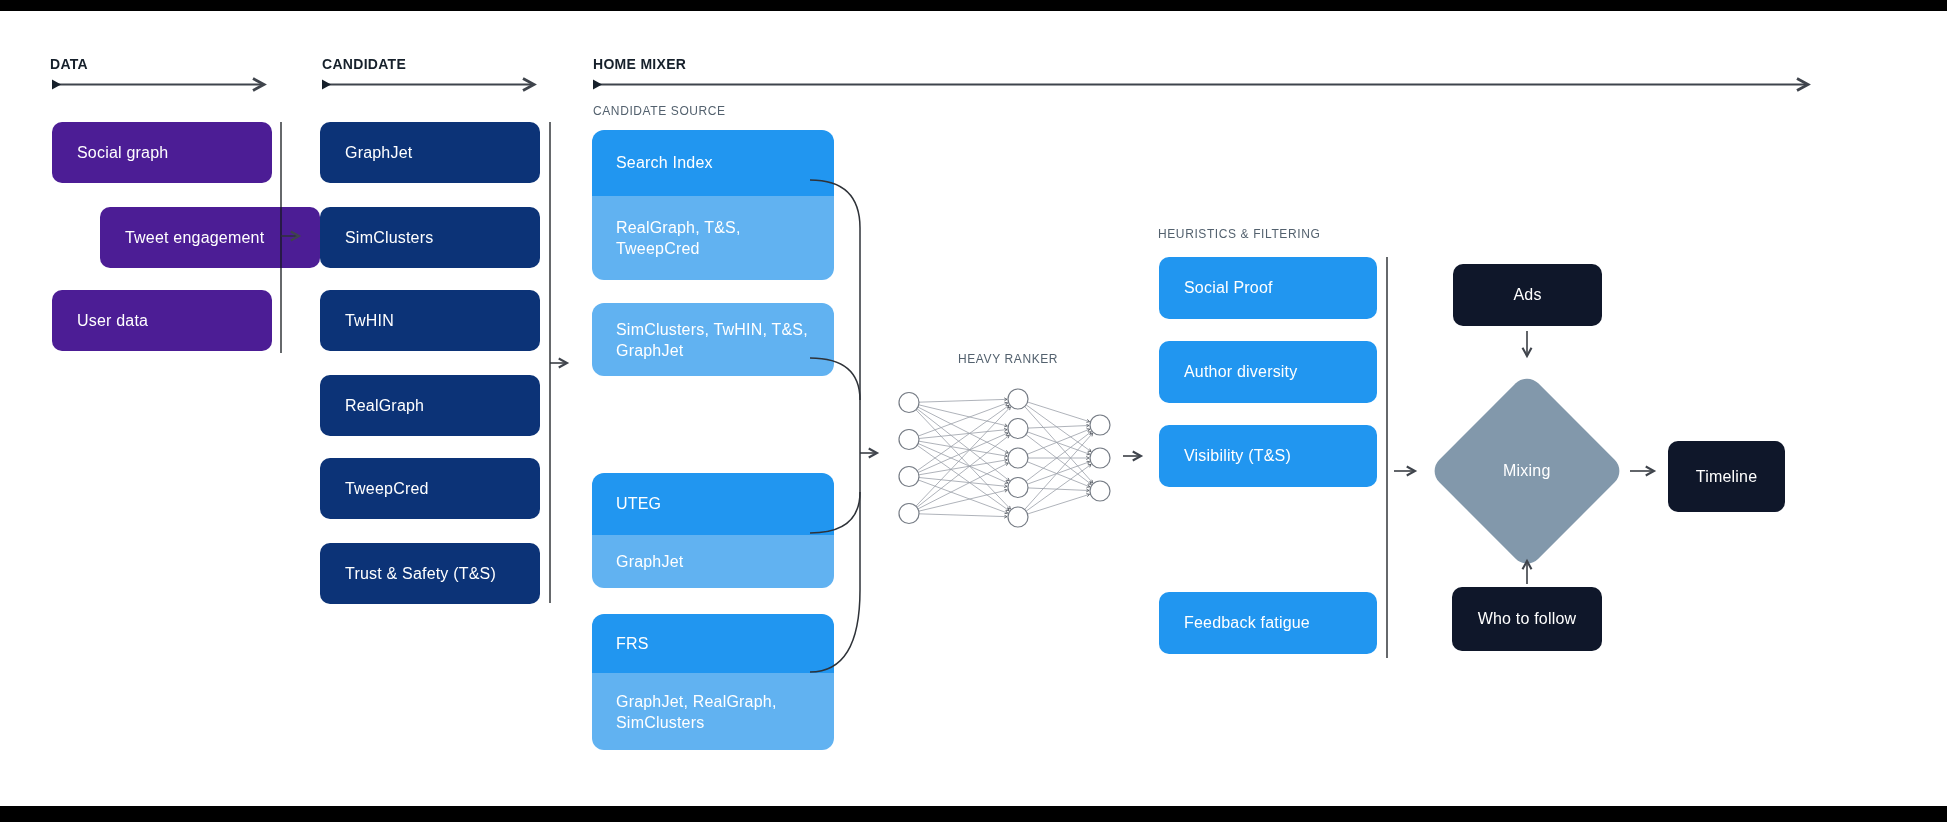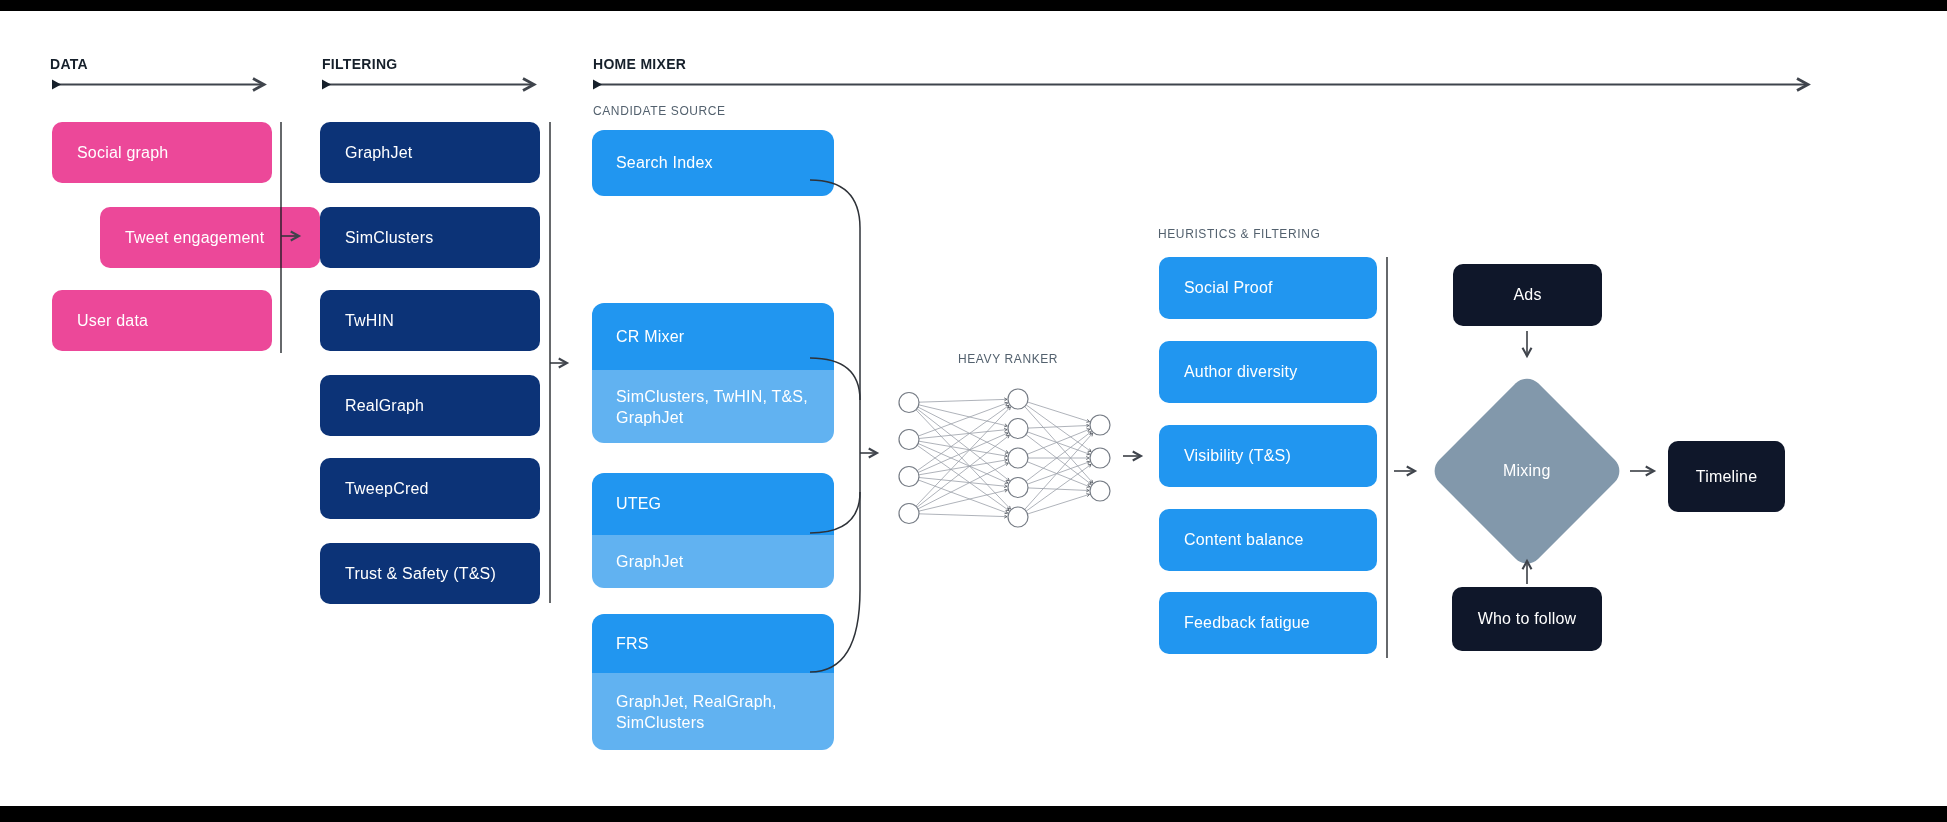--- a/index.html
+++ b/index.html
@@ -5,21 +5,21 @@
   html,body{margin:0;padding:0;background:#ffffff;}
   #stage{position:relative;width:1947px;height:822px;background:#ffffff;overflow:hidden;
          font-family:"Liberation Sans",sans-serif;}
   .bar{position:absolute;left:0;width:1947px;background:#000;}
   #bar-top{top:0;height:11px;}
   #bar-bottom{top:806px;height:16px;}
   .hdr{position:absolute;font-size:14px;font-weight:700;color:#16202B;letter-spacing:.3px;}
   .sublbl{position:absolute;font-size:12px;font-weight:500;color:#53616E;letter-spacing:.6px;}
   .box{position:absolute;border-radius:10px;color:#fff;font-size:16px;font-weight:500;
        display:flex;align-items:center;padding:0 20px 0 25px;box-sizing:border-box;letter-spacing:.2px;}
-  .data-box{width:220px;height:61px;background:#ec4899;}
+  .data-box{width:220px;height:61px;background:#4c1d95;}
   .feat-box{width:220px;height:61px;background:#0C3377;}
   .heur-box{width:218px;height:62px;background:#2196F0;}
   .cand{position:absolute;width:242px;border-radius:12px;overflow:hidden;}
   .cand .head{background:#2196F0;color:#fff;font-size:16px;font-weight:500;display:flex;
               align-items:center;padding:0 20px 0 24px;letter-spacing:.2px;}
   .cand .sub{background:#61B2F1;color:#fff;font-size:16px;font-weight:500;display:flex;
              align-items:center;padding:0 22px 0 24px;line-height:21px;letter-spacing:.2px;}
   .pill{position:absolute;background:#0f172a;border-radius:10px;color:#fff;font-size:16px;
         font-weight:500;display:flex;align-items:center;justify-content:center;letter-spacing:.2px;}
   #diamond{position:absolute;left:1457px;top:401px;width:140px;height:140px;background:#8298AB;
@@ -28,58 +28,57 @@
   svg#overlay{position:absolute;left:0;top:0;pointer-events:none;}
 </style>
 </head>
 <body>
 
 <div id="stage">
   <div id="bar-top" class="bar"></div>
   <div id="bar-bottom" class="bar"></div>
 
   <div class="hdr" style="left:50px;top:56px;">DATA</div>
-  <div class="hdr" style="left:322px;top:56px;">FILTERING</div>
+  <div class="hdr" style="left:322px;top:56px;">CANDIDATE</div>
   <div class="hdr" style="left:593px;top:56px;">HOME MIXER</div>
 
   <div class="sublbl" style="left:593px;top:104px;">CANDIDATE SOURCE</div>
   <div class="sublbl" style="left:958px;top:352px;">HEAVY RANKER</div>
   <div class="sublbl" style="left:1158px;top:227px;">HEURISTICS &amp; FILTERING</div>
 
   <div class="box data-box" style="left:52px;top:122px;">Social graph</div>
   <div class="box data-box" style="left:52px;top:207px;margin-left:48px;">Tweet engagement</div>
   <div class="box data-box" style="left:52px;top:290px;">User data</div>
 
   <div class="box feat-box" style="left:320px;top:122px;">GraphJet</div>
   <div class="box feat-box" style="left:320px;top:207px;">SimClusters</div>
   <div class="box feat-box" style="left:320px;top:290px;">TwHIN</div>
   <div class="box feat-box" style="left:320px;top:375px;">RealGraph</div>
   <div class="box feat-box" style="left:320px;top:458px;">TweepCred</div>
   <div class="box feat-box" style="left:320px;top:543px;">Trust &amp; Safety (T&amp;S)</div>
 
   <div class="cand" style="left:592px;top:130px;">
     <div class="head" style="height:66px;">Search Index</div>
+    <div class="sub" style="height:84px;">RealGraph, T&amp;S, TweepCred</div>
   </div>
   <div class="cand" style="left:592px;top:303px;">
-    <div class="head" style="height:67px;">CR Mixer</div>
     <div class="sub" style="height:73px;">SimClusters, TwHIN, T&amp;S, GraphJet</div>
   </div>
   <div class="cand" style="left:592px;top:473px;">
     <div class="head" style="height:62px;">UTEG</div>
     <div class="sub" style="height:53px;">GraphJet</div>
   </div>
   <div class="cand" style="left:592px;top:614px;">
     <div class="head" style="height:59px;">FRS</div>
     <div class="sub" style="height:77px;">GraphJet, RealGraph, SimClusters</div>
   </div>
 
   <div class="box heur-box" style="left:1159px;top:257px;">Social Proof</div>
   <div class="box heur-box" style="left:1159px;top:341px;">Author diversity</div>
   <div class="box heur-box" style="left:1159px;top:425px;">Visibility (T&amp;S)</div>
-  <div class="box heur-box" style="left:1159px;top:509px;">Content balance</div>
   <div class="box heur-box" style="left:1159px;top:592px;">Feedback fatigue</div>
 
   <div class="pill" style="left:1453px;top:264px;width:149px;height:62px;">Ads</div>
   <div id="diamond">
     <span>Mixing</span>
   </div>
   <div class="pill" style="left:1452px;top:587px;width:150px;height:64px;">Who to follow</div>
   <div class="pill" style="left:1668px;top:441px;width:117px;height:71px;">Timeline</div>
 
   <svg id="overlay" width="1947" height="822" viewBox="0 0 1947 822">

